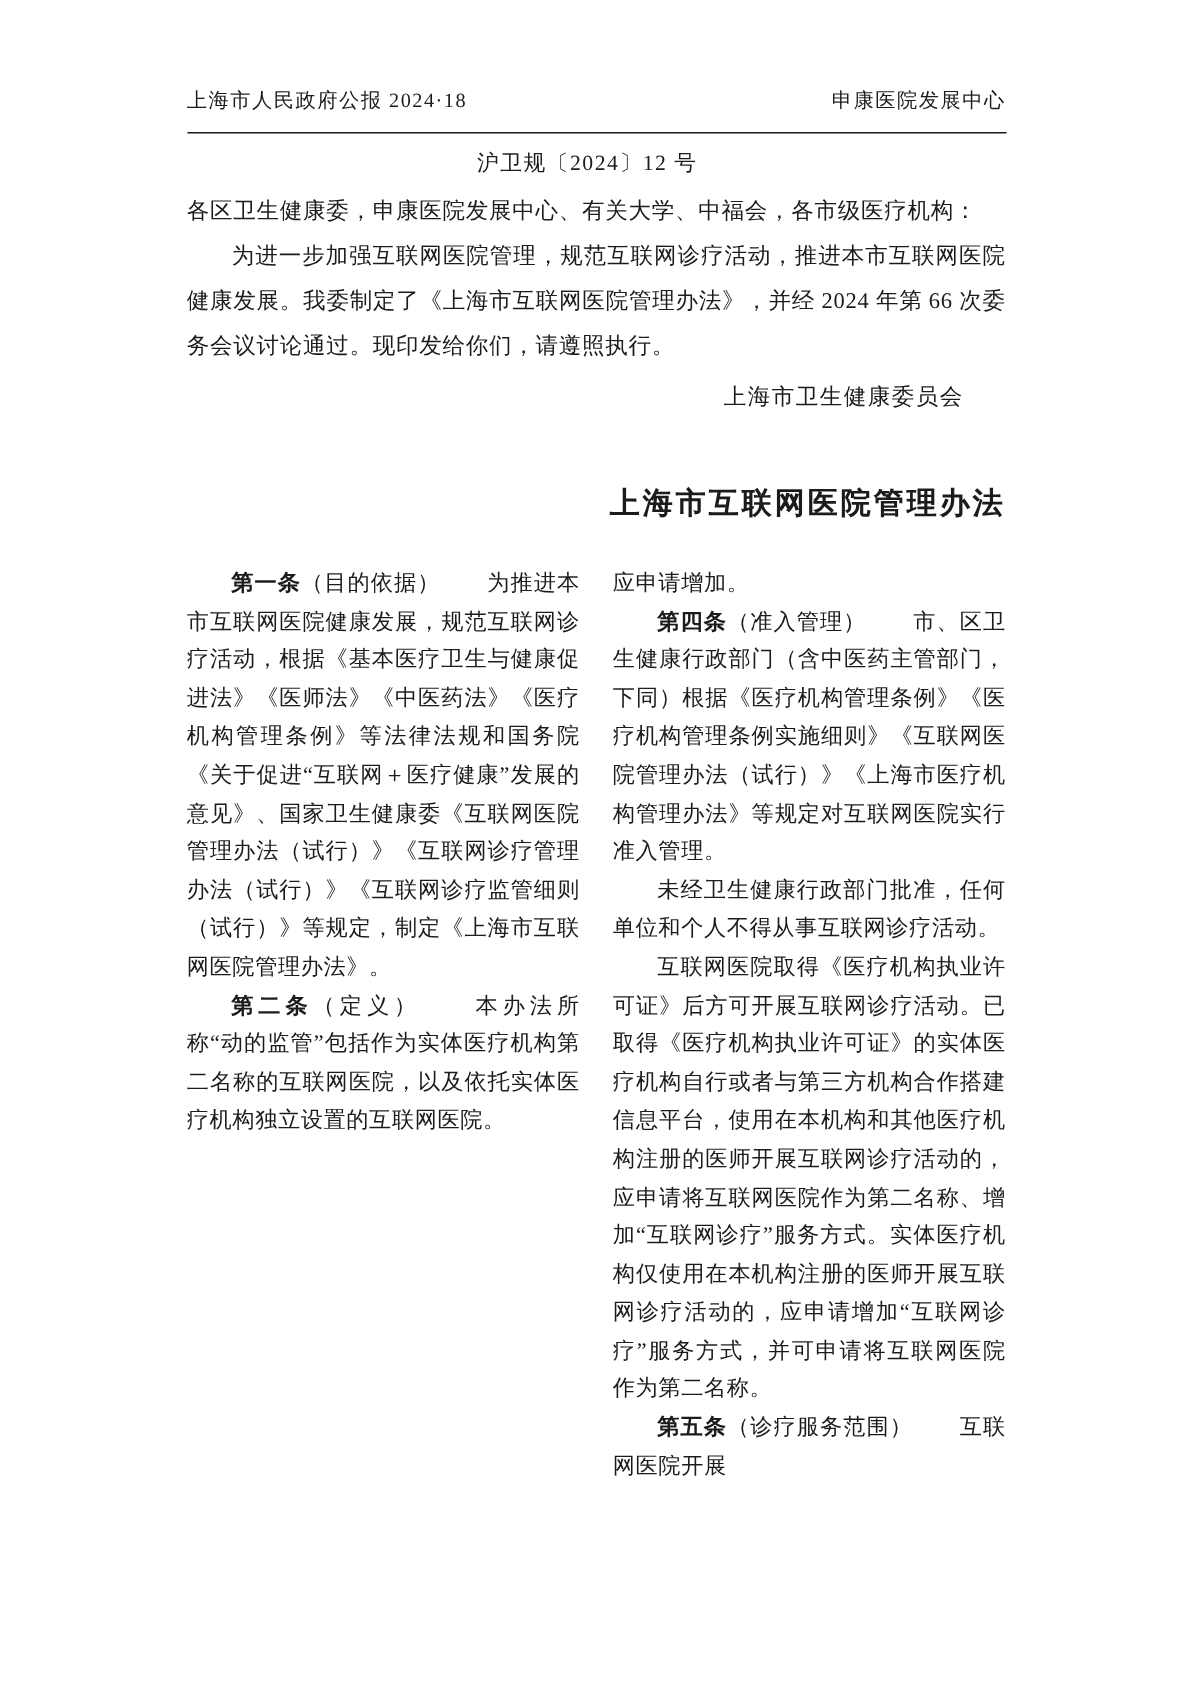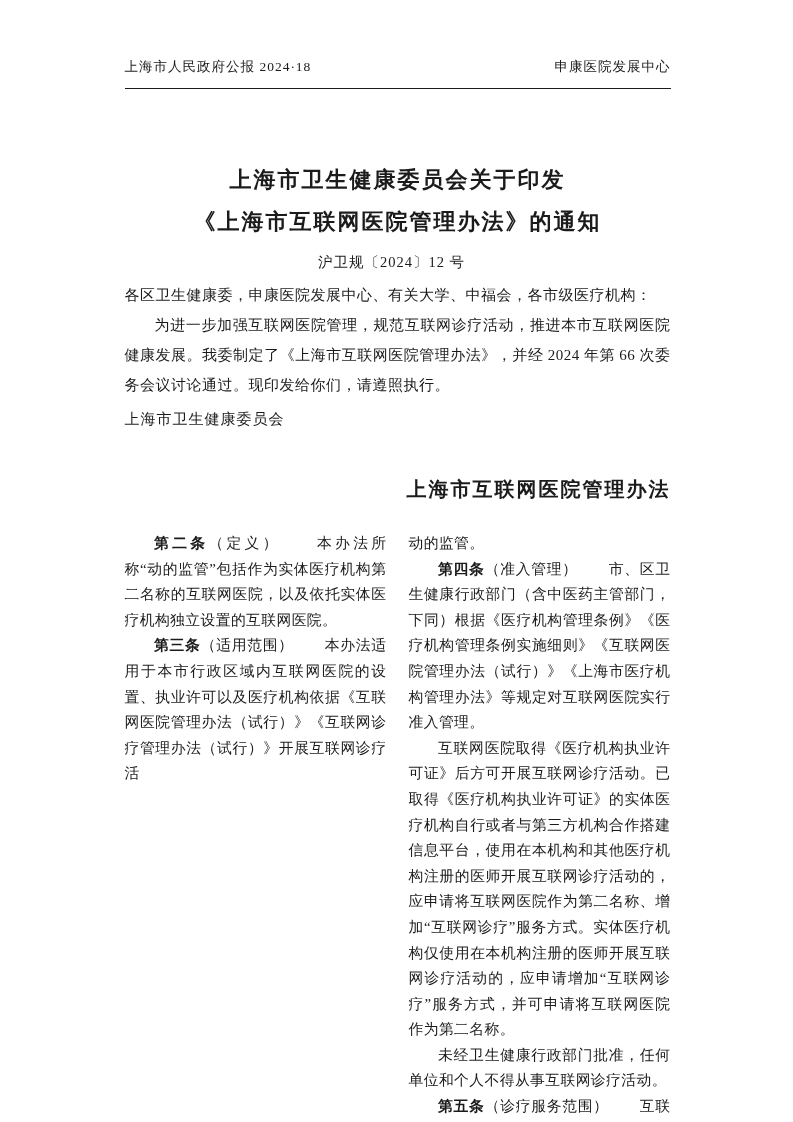--- a/index.html
+++ b/index.html
@@ -58,20 +58,21 @@
     text-align: justify;
     margin: 0;
   }
   .signature-block {
     margin-top: 4px;
     font-size: 15px;
     line-height: 30px;
     letter-spacing: 1px;
   }
   .signature-name {
+    text-align: right;
     padding-right: 28px;
   }
   .signature-date {
     text-align: right;
     padding-right: 54px;
   }
   .regulation-title {
     margin-top: 42px;
     text-align: right;
     font-family: "Liberation Sans", "DejaVu Sans", sans-serif;
@@ -112,54 +113,50 @@
 </head>
 <body>
 
 <div class="page">
 
   <div class="running-header">
     <span>上海市人民政府公报 2024·18</span>
     <span>申康医院发展中心</span>
   </div>
 
-  <div class="notice-title">
-    <div>上海市卫生健康委员会关于印发</div>
-    <div>《上海市互联网医院管理办法》的通知</div>
-  </div>
 
   <div class="doc-number">沪卫规〔2024〕12 号</div>
 
   <div class="salutation">各区卫生健康委，申康医院发展中心、有关大学、中福会，各市级医疗机构：</div>
 
   <p class="notice-body">为进一步加强互联网医院管理，规范互联网诊疗活动，推进本市互联网医院健康发展。我委制定了《上海市互联网医院管理办法》，并经 2024 年第 66 次委务会议讨论通过。现印发给你们，请遵照执行。</p>
 
   <div class="signature-block">
     <div class="signature-name">上海市卫生健康委员会</div>
   </div>
 
   <div class="regulation-title">上海市互联网医院管理办法</div>
 
   <div class="columns">
 
     <div class="col">
 
+      <p class="para"><b class="lead">第一条</b><span>（目的依据）　　为推进本市互联网医院健康发展，规范互联网诊疗活动，根据《基本医疗卫生与健康促进法》《医师法》《中医药法》《医疗机构管理条例》等法律法规和国务院《关于促进“互联网＋医疗健康”发展的意见》、国家卫生健康委《互联网医院管理办法（试行）》《互联网诊疗管理办法（试行）》《互联网诊疗监管细则（试行）》等规定，制定《上海市互联网医院管理办法》。</span></p>
 
       <p class="para"><b class="lead">第二条</b><span>（定义）　　本办法所称“动的监管”包括作为实体医疗机构第二名称的互联网医院，以及依托实体医疗机构独立设置的互联网医院。</span></p>
 
-      <p class="para"><b class="lead">第三条</b><span>（适用范围）　　本办法适用于本市行政区域内互联网医院的设置、执业许可以及医疗机构依据《互联网医院管理办法（试行）》《互联网诊疗管理办法（试行）》开展互联网诊疗活</span></p>
     </div>
 
     <div class="col">
-      <p class="para no-indent"><span>动的监管。</span></p>
+      <p class="para no-indent"><span>应申请增加。</span></p>
 
       <p class="para"><b class="lead">第四条</b><span>（准入管理）　　市、区卫生健康行政部门（含中医药主管部门，下同）根据《医疗机构管理条例》《医疗机构管理条例实施细则》《互联网医院管理办法（试行）》《上海市医疗机构管理办法》等规定对互联网医院实行准入管理。</span></p>
 
+      <p class="para"><span>未经卫生健康行政部门批准，任何单位和个人不得从事互联网诊疗活动。</span></p>
+
       <p class="para"><span>互联网医院取得《医疗机构执业许可证》后方可开展互联网诊疗活动。已取得《医疗机构执业许可证》的实体医疗机构自行或者与第三方机构合作搭建信息平台，使用在本机构和其他医疗机构注册的医师开展互联网诊疗活动的，应申请将互联网医院作为第二名称、增加“互联网诊疗”服务方式。实体医疗机构仅使用在本机构注册的医师开展互联网诊疗活动的，应申请增加“互联网诊疗”服务方式，并可申请将互联网医院作为第二名称。</span></p>
-
-      <p class="para"><span>未经卫生健康行政部门批准，任何单位和个人不得从事互联网诊疗活动。</span></p>
 
       <p class="para"><b class="lead">第五条</b><span>（诊疗服务范围）　　互联网医院开展</span></p>
     </div>
 
   </div>
 
 </div>
 
 </body></html>

